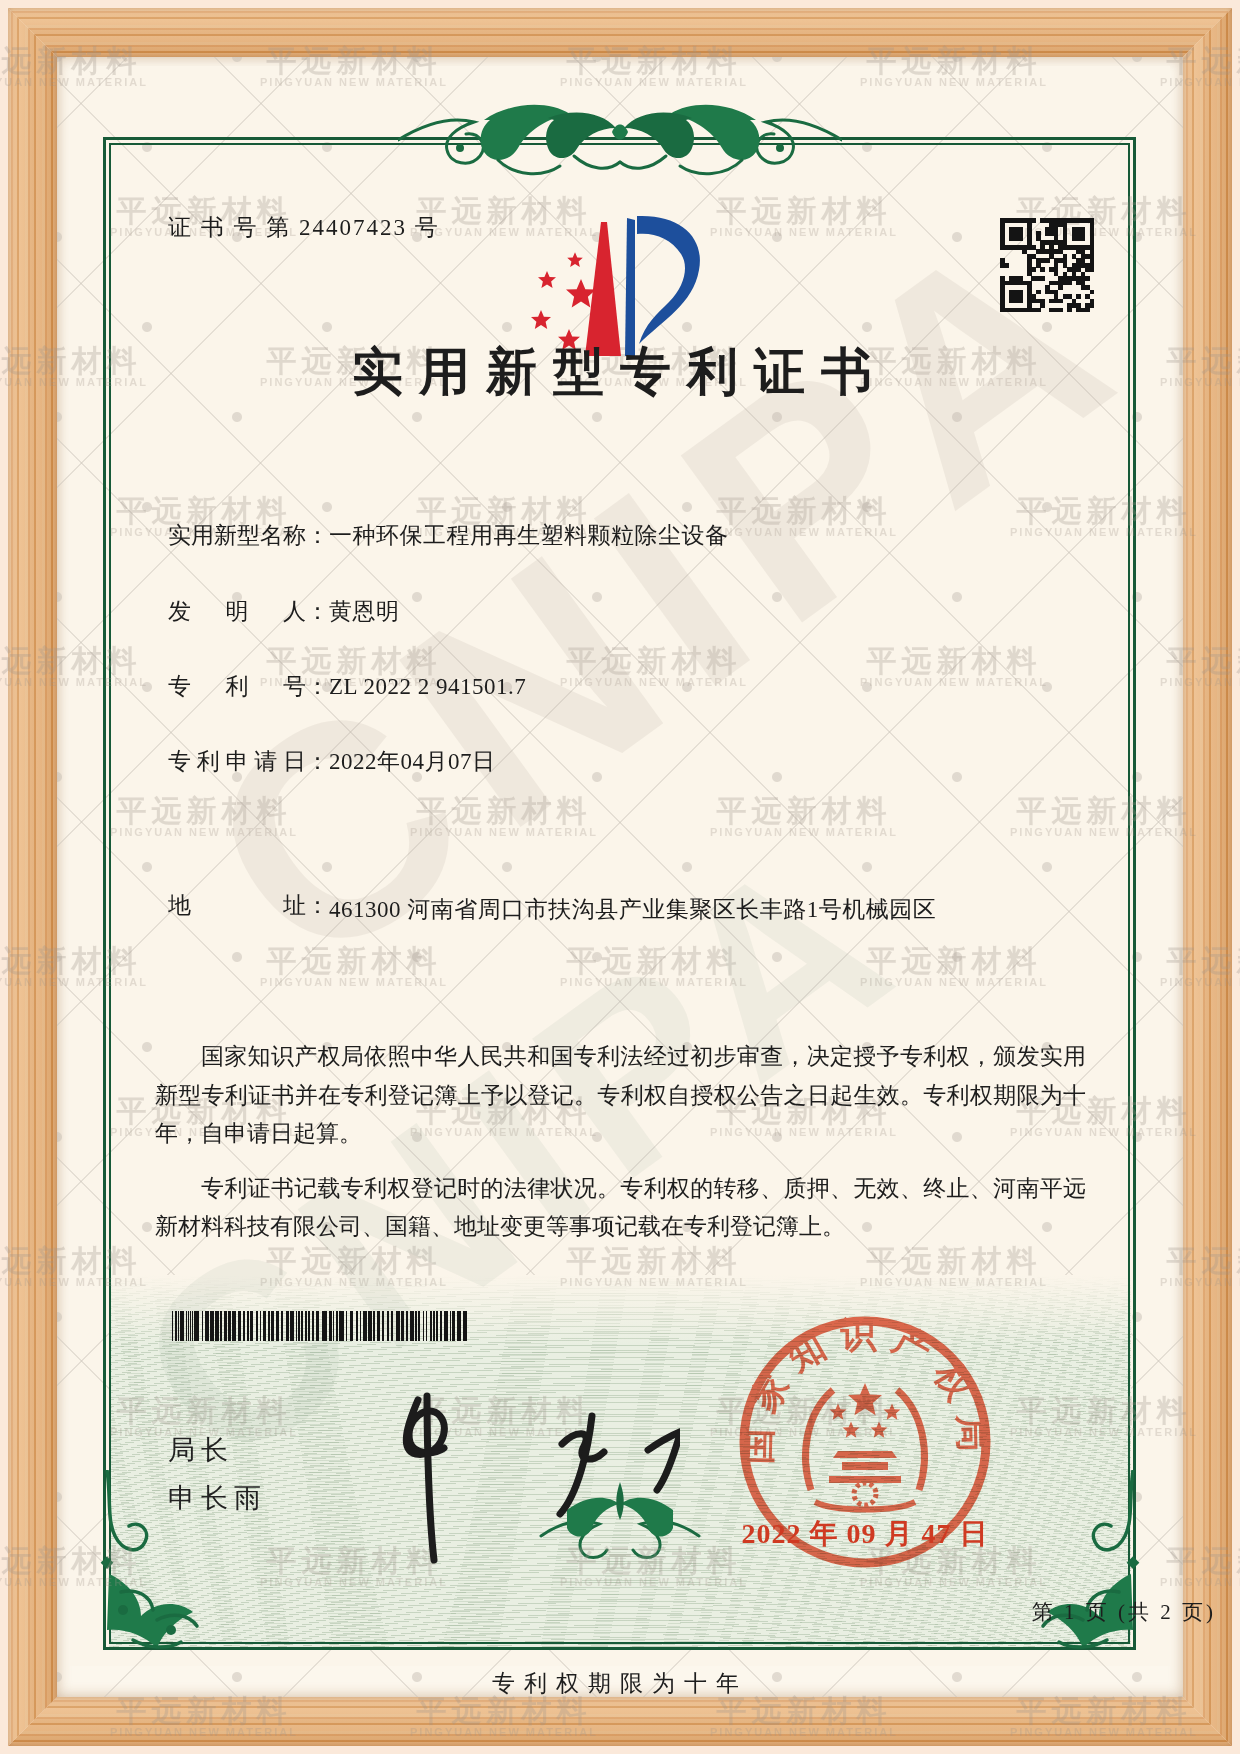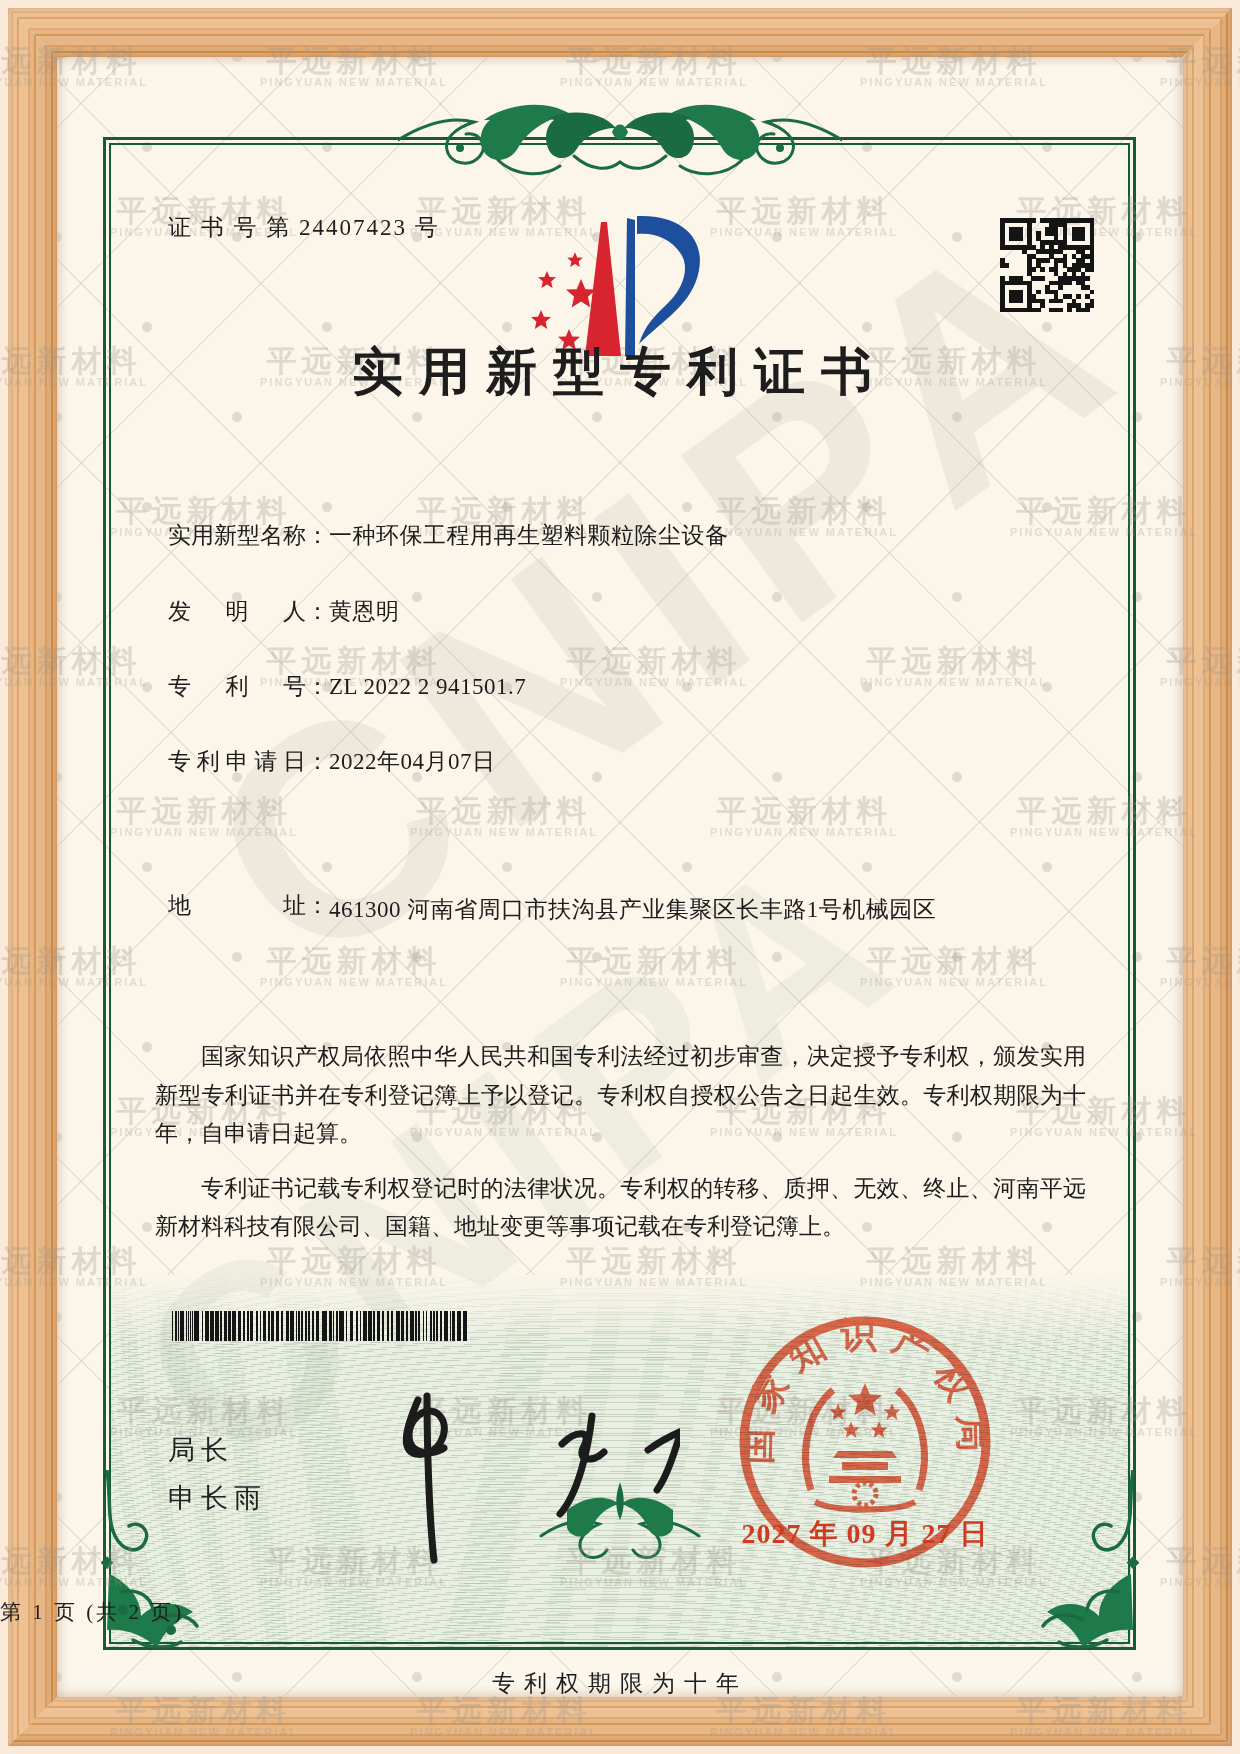--- a/index.html
+++ b/index.html
@@ -81,21 +81,21 @@
   .bodytxt{left:139px;top:1022px;width:963px;font-size:23px;line-height:38.5px;text-align:justify;}
   .bodytxt p{margin:16px;text-indent:2em;}
 
   .barcode{left:172px;top:1311px;width:298px;height:30px;font-size:0;}
   .barcode span{display:inline-block;height:30px;background:#141414;vertical-align:top;}
 
   .signer{left:168px;top:1426px;font-family:"Liberation Sans","DejaVu Sans",sans-serif;
           font-size:27px;letter-spacing:6px;line-height:48px;color:#222;}
   .seal-date{left:735px;top:1515px;width:260px;text-align:center;font-size:28px;
      color:#cf3a22;letter-spacing:1px;font-weight:600;}
-  .pagefoot{left:0;top:1598px;width:1216px;text-align:left;font-size:21px;letter-spacing:3px;}
+  .pagefoot{left:0;top:1598px;width:1216px;text-align:right;font-size:21px;letter-spacing:3px;}
   .contnote{left:0;top:1668px;width:1240px;text-align:center;font-size:23px;letter-spacing:9px;}
 
   .qr{left:1000px;top:218px;width:94px;height:94px;}
   svg{display:block;}
 </style>
 </head>
 <body>
 
 <div class="page">
 
@@ -709,17 +709,17 @@
       <use href="#sstar" transform="translate(27,-30) scale(.85)" stroke="none"></use>
       <use href="#sstar" transform="translate(-14,-12) scale(.85)" stroke="none"></use>
       <use href="#sstar" transform="translate(14,-12) scale(.85)" stroke="none"></use>
       <path d="M-32 16 h64 l-5 -7 h-54 z" stroke="none"></path>
       <path d="M-23 20 v8 h46 v-8 z" stroke="none"></path>
       <path d="M-36 34 h72 v7 h-72 z" stroke="none"></path>
       <circle cx="0" cy="52" r="11" fill="none" stroke-width="5" stroke-dasharray="4 3"></circle>
       <path d="M-50 60 C-30 70 30 70 50 60" fill="none" stroke-width="6"></path>
     </g>
   </svg>
-  <div class="abs seal-date">2027 年 09 月 27 日</div>
+  <div class="abs seal-date">2022 年 09 月 47 日</div>
 
   <div class="abs pagefoot">第 1 页 (共 2 页)</div>
   <div class="abs contnote">专利权期限为十年</div>
 </div>
 
 </body></html>

